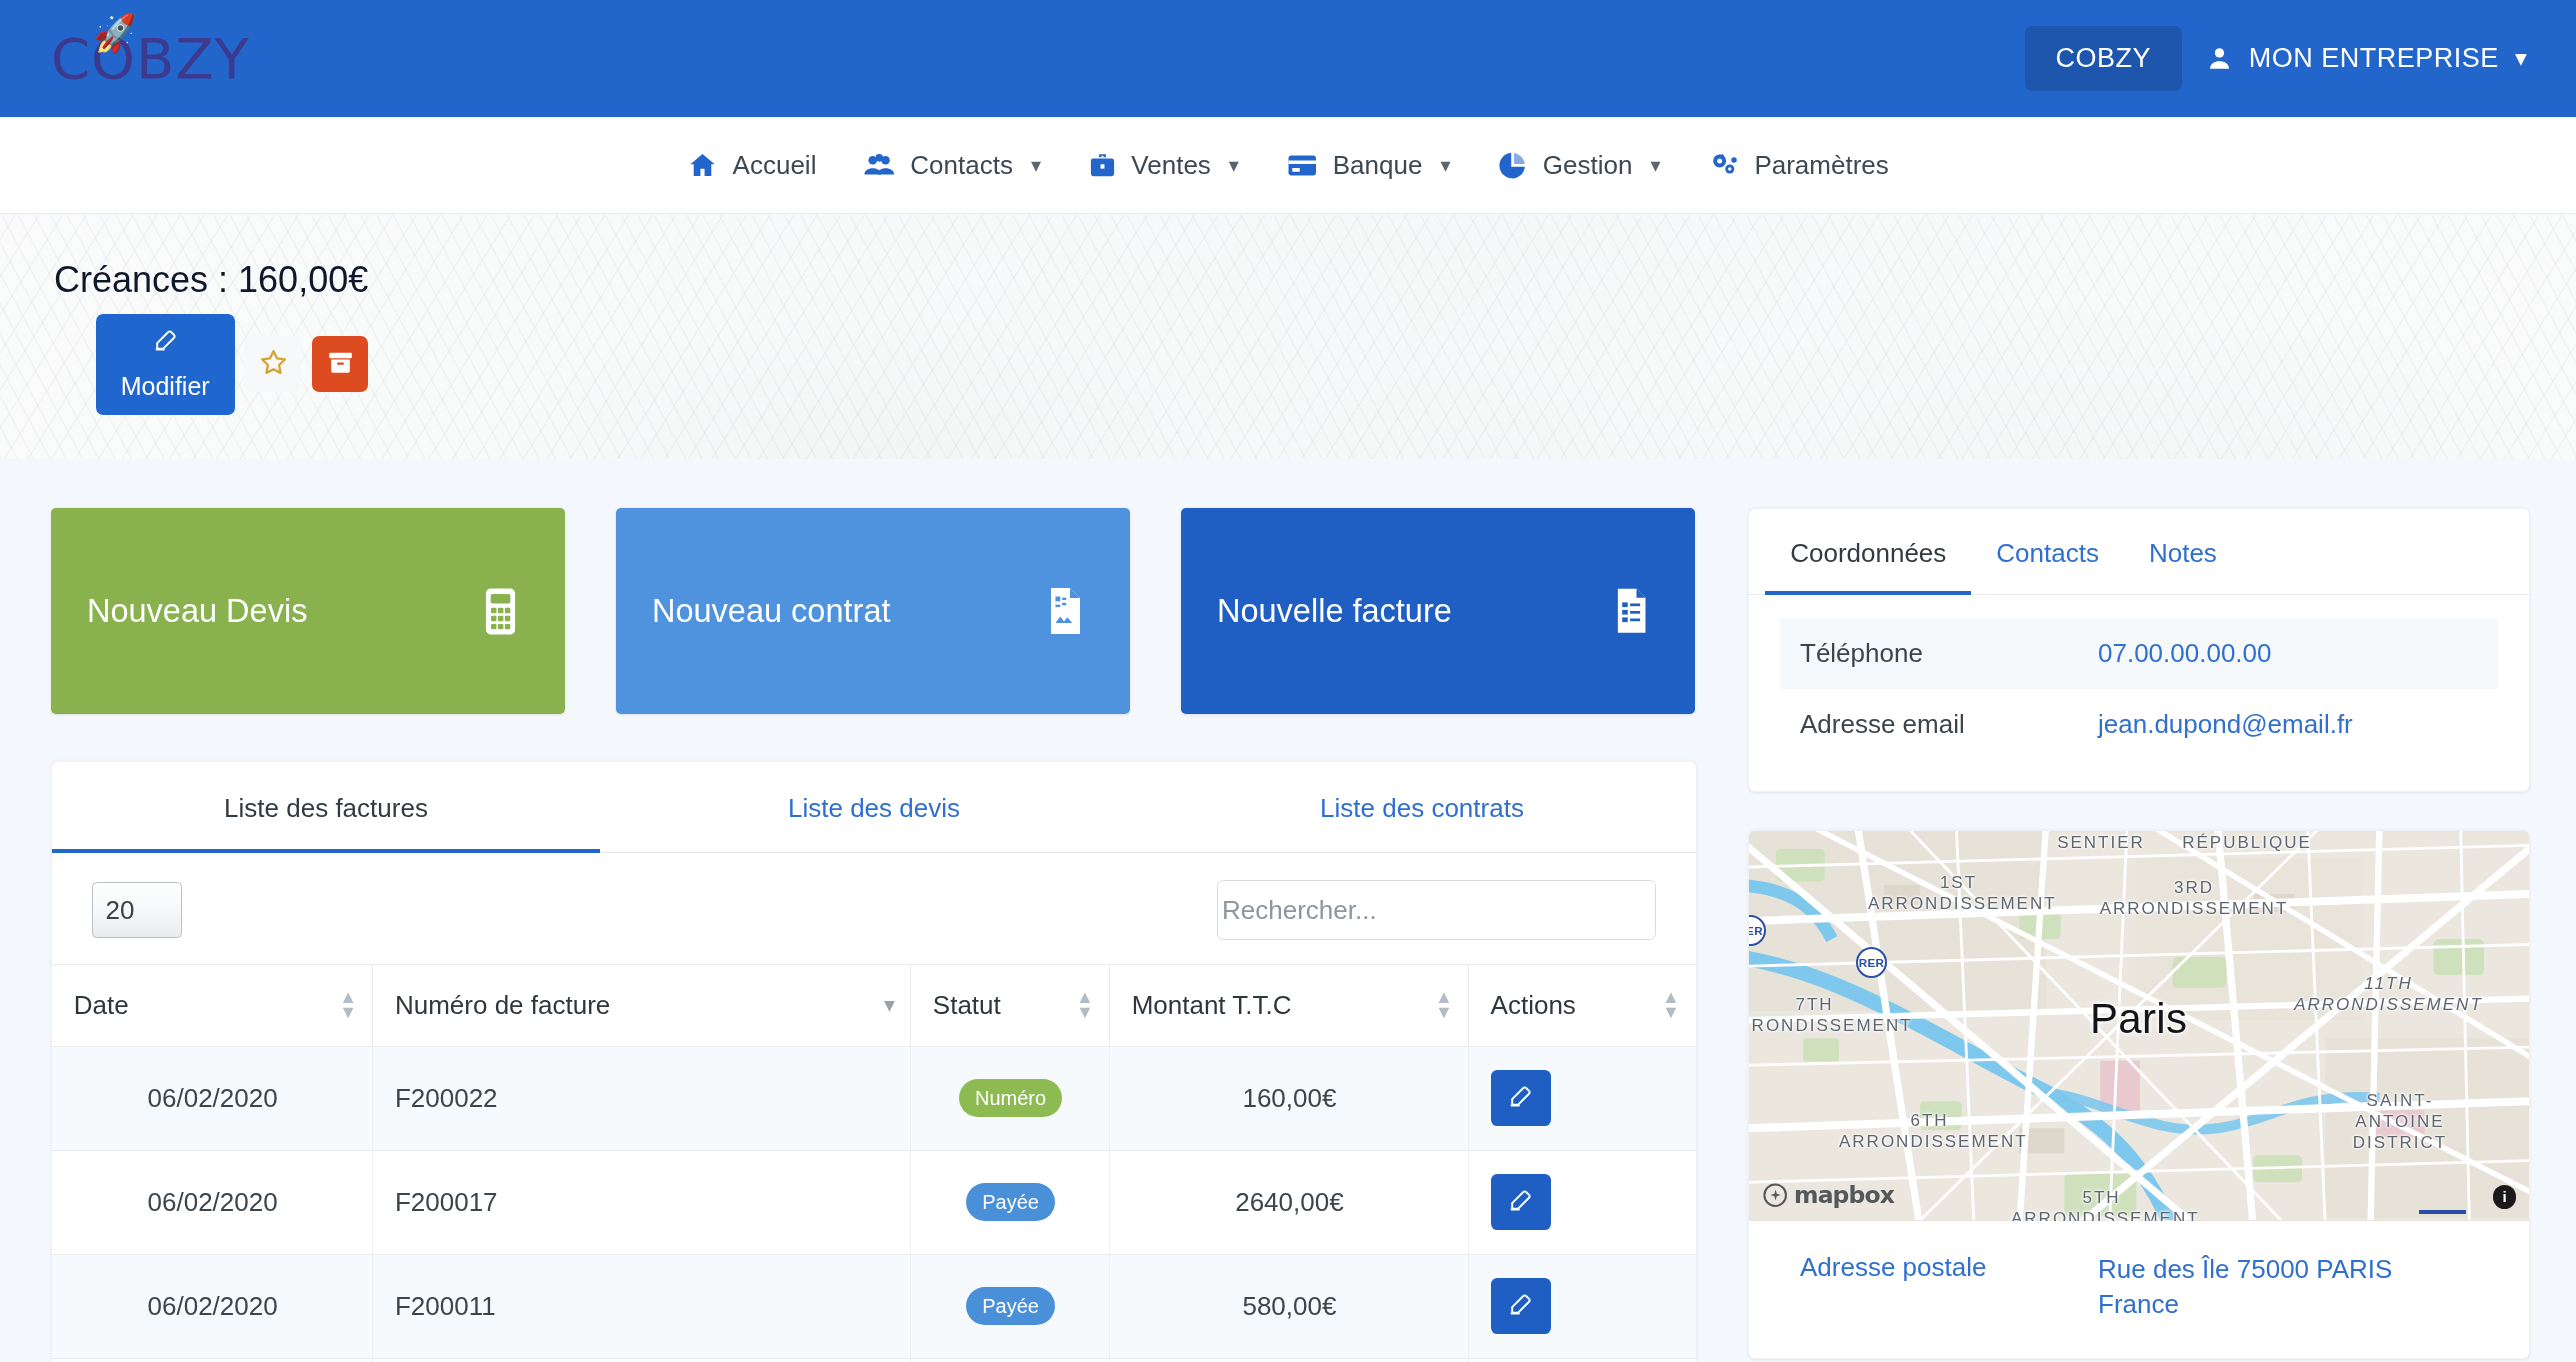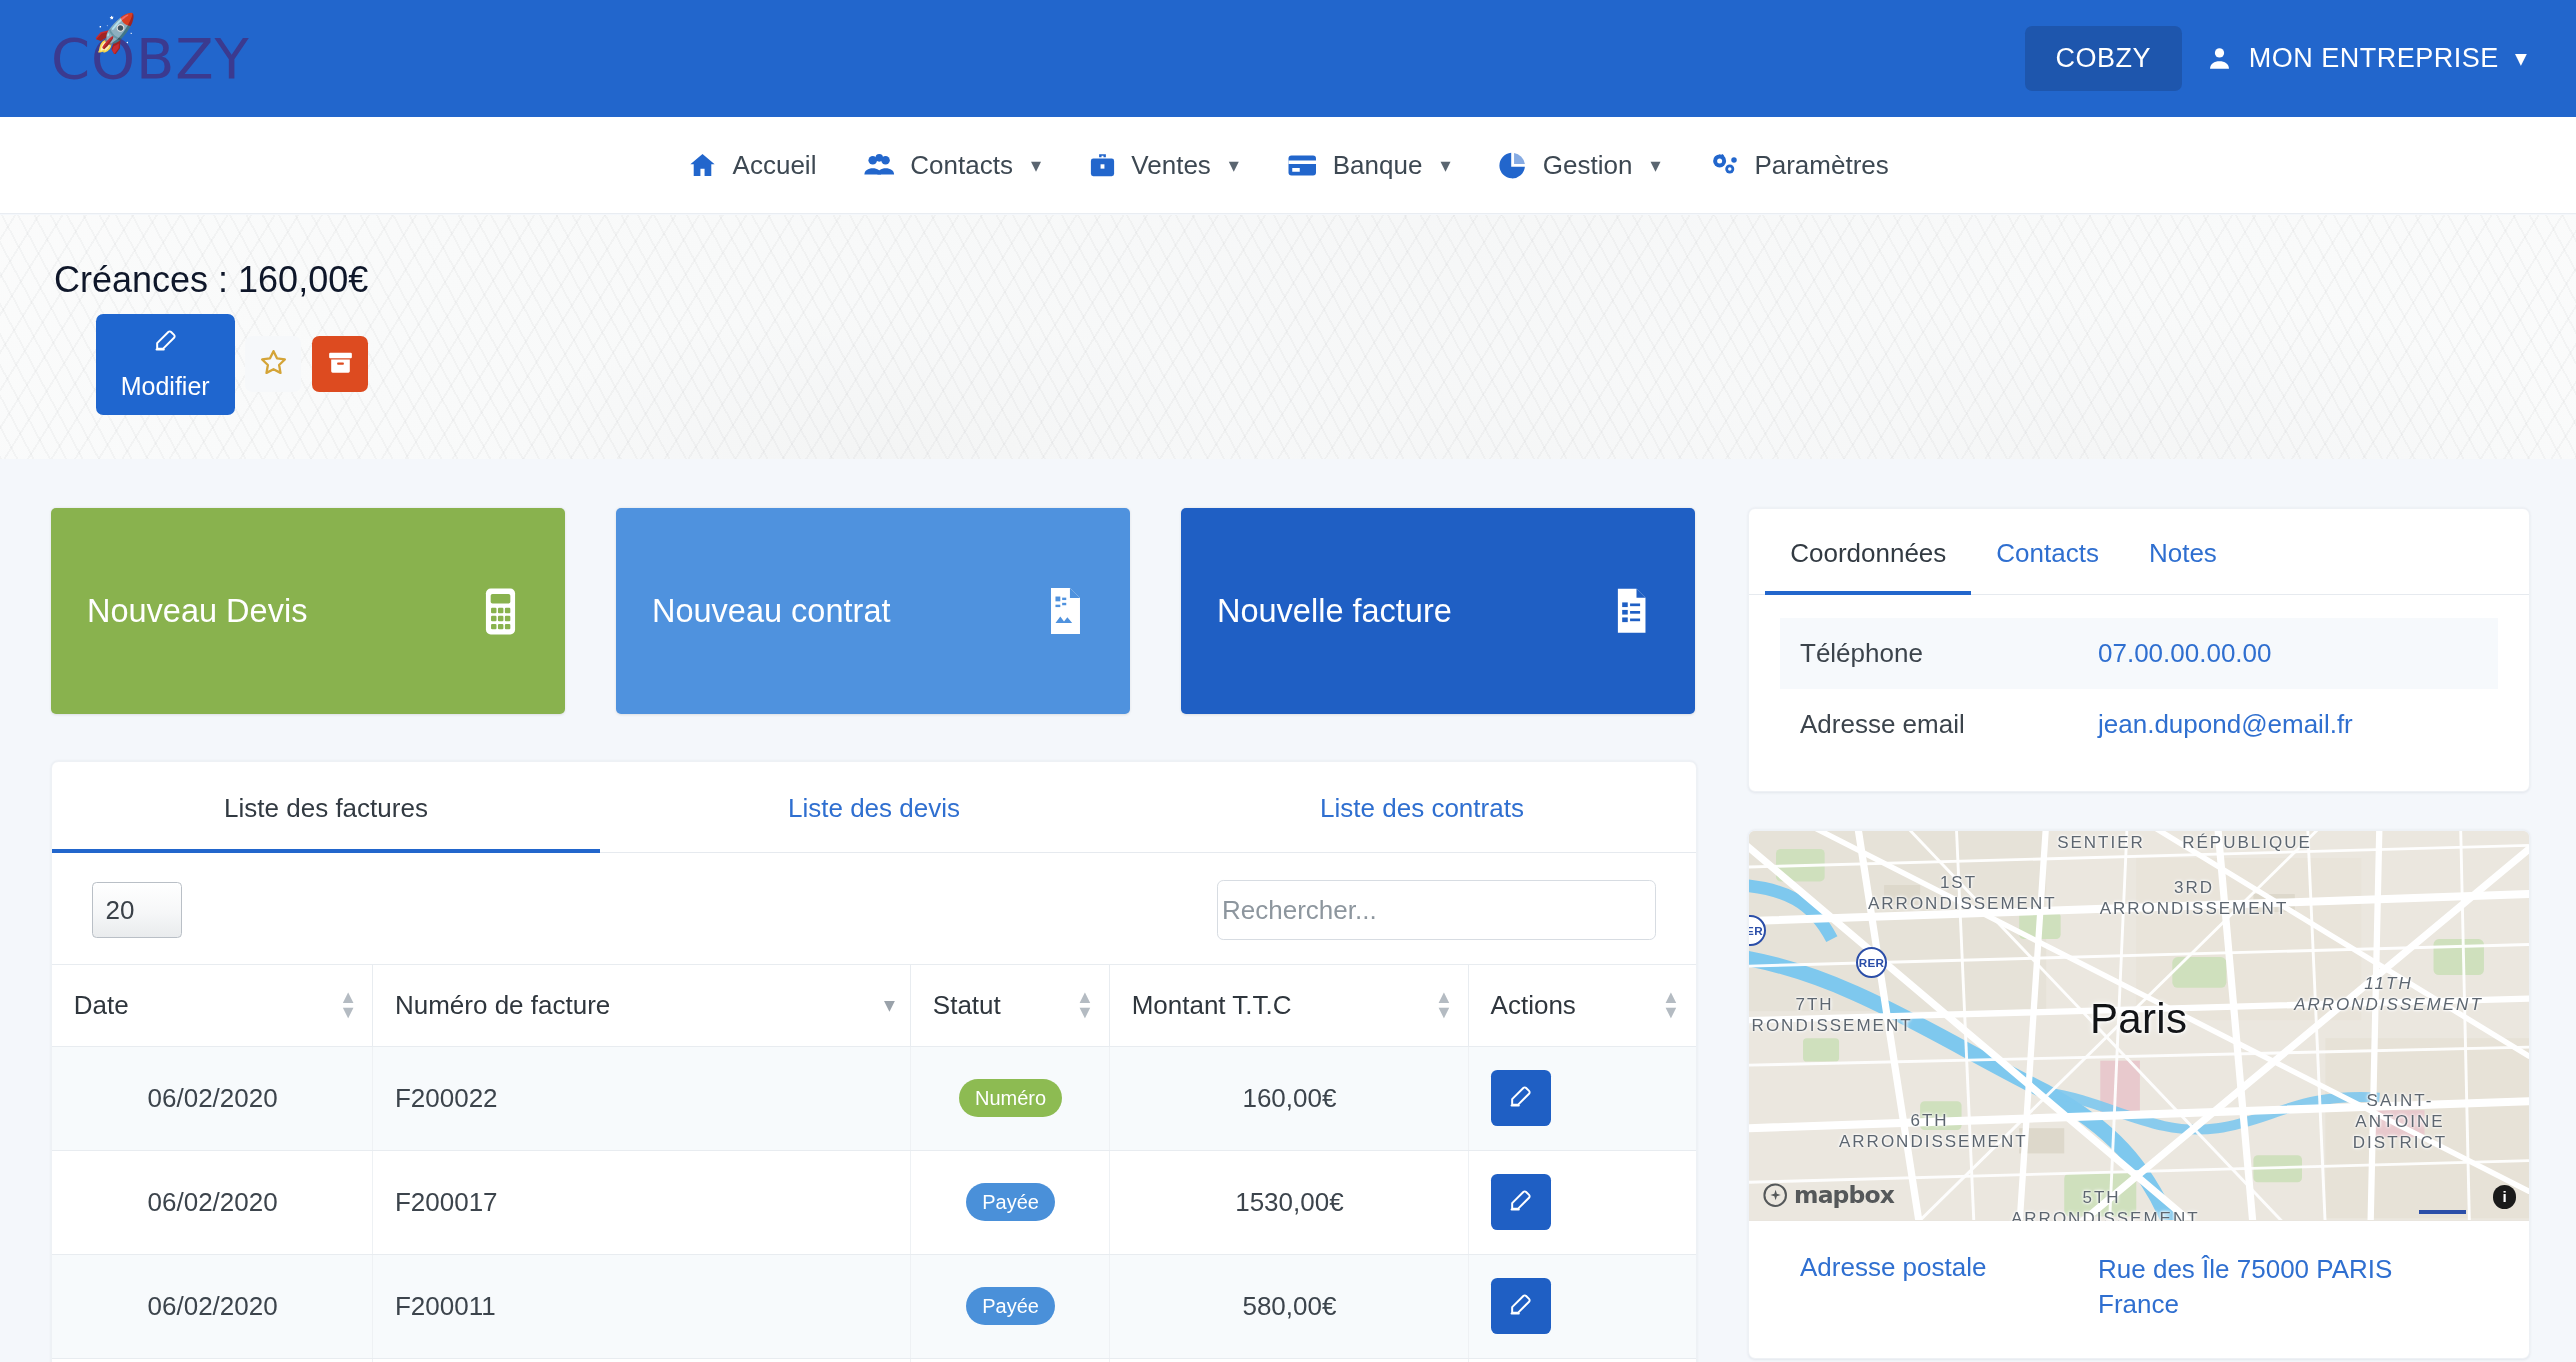--- a/index.html
+++ b/index.html
@@ -616,21 +616,21 @@
               </button>
             </td>
           </tr>
 
           <tr>
             <td class="c-date">06/02/2020</td>
             <td class="c-num">F200017</td>
             <td class="c-stat">
               <span class="badge badge-blue">Payée</span>
             </td>
-            <td class="c-amt">1530,00€</td>
+            <td class="c-amt">2640,00€</td>
             <td class="c-act">
               <button class="btn-edit-row">
                 <span>
                   <svg width="25" height="25" viewBox="0 0 24 24" fill="none" stroke="#ffffff" stroke-width="1.9" stroke-linecap="round" stroke-linejoin="round">
                     <path d="M4 14.5V20h5.5L20.2 9.3a1.9 1.9 0 0 0 0-2.7l-2.8-2.8a1.9 1.9 0 0 0-2.7 0z"></path>
                       <path d="M3.4 20.6h7"></path>
                   </svg>
                 </span>
               </button>
             </td>

